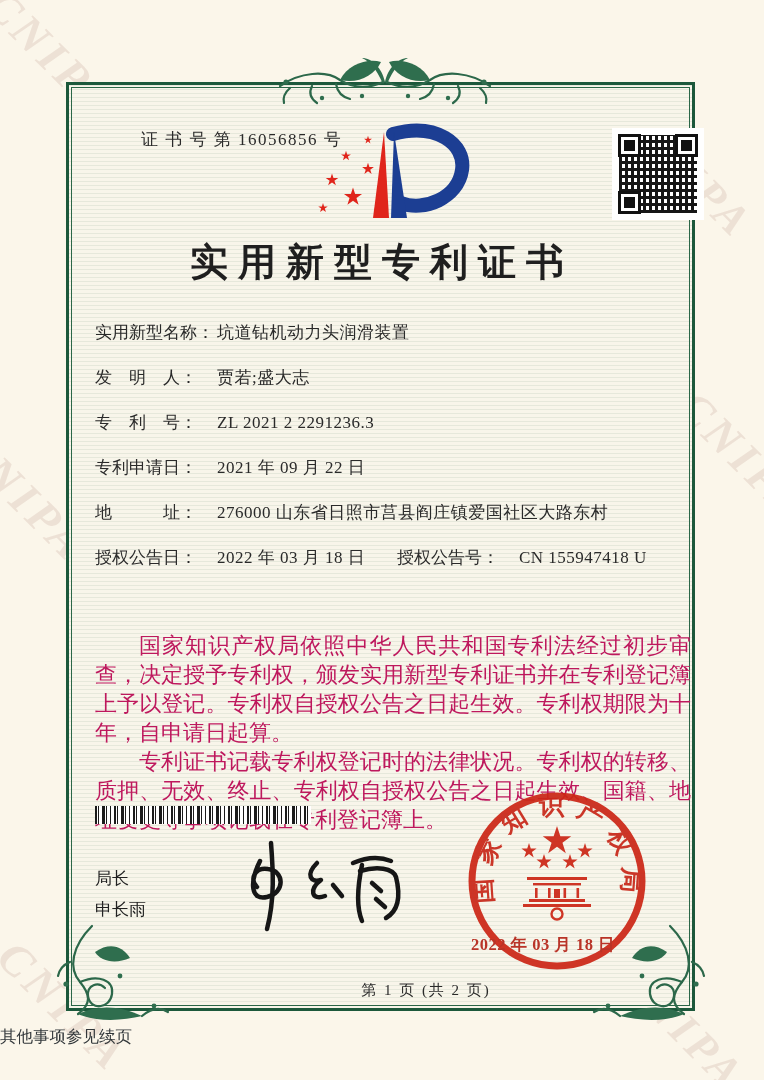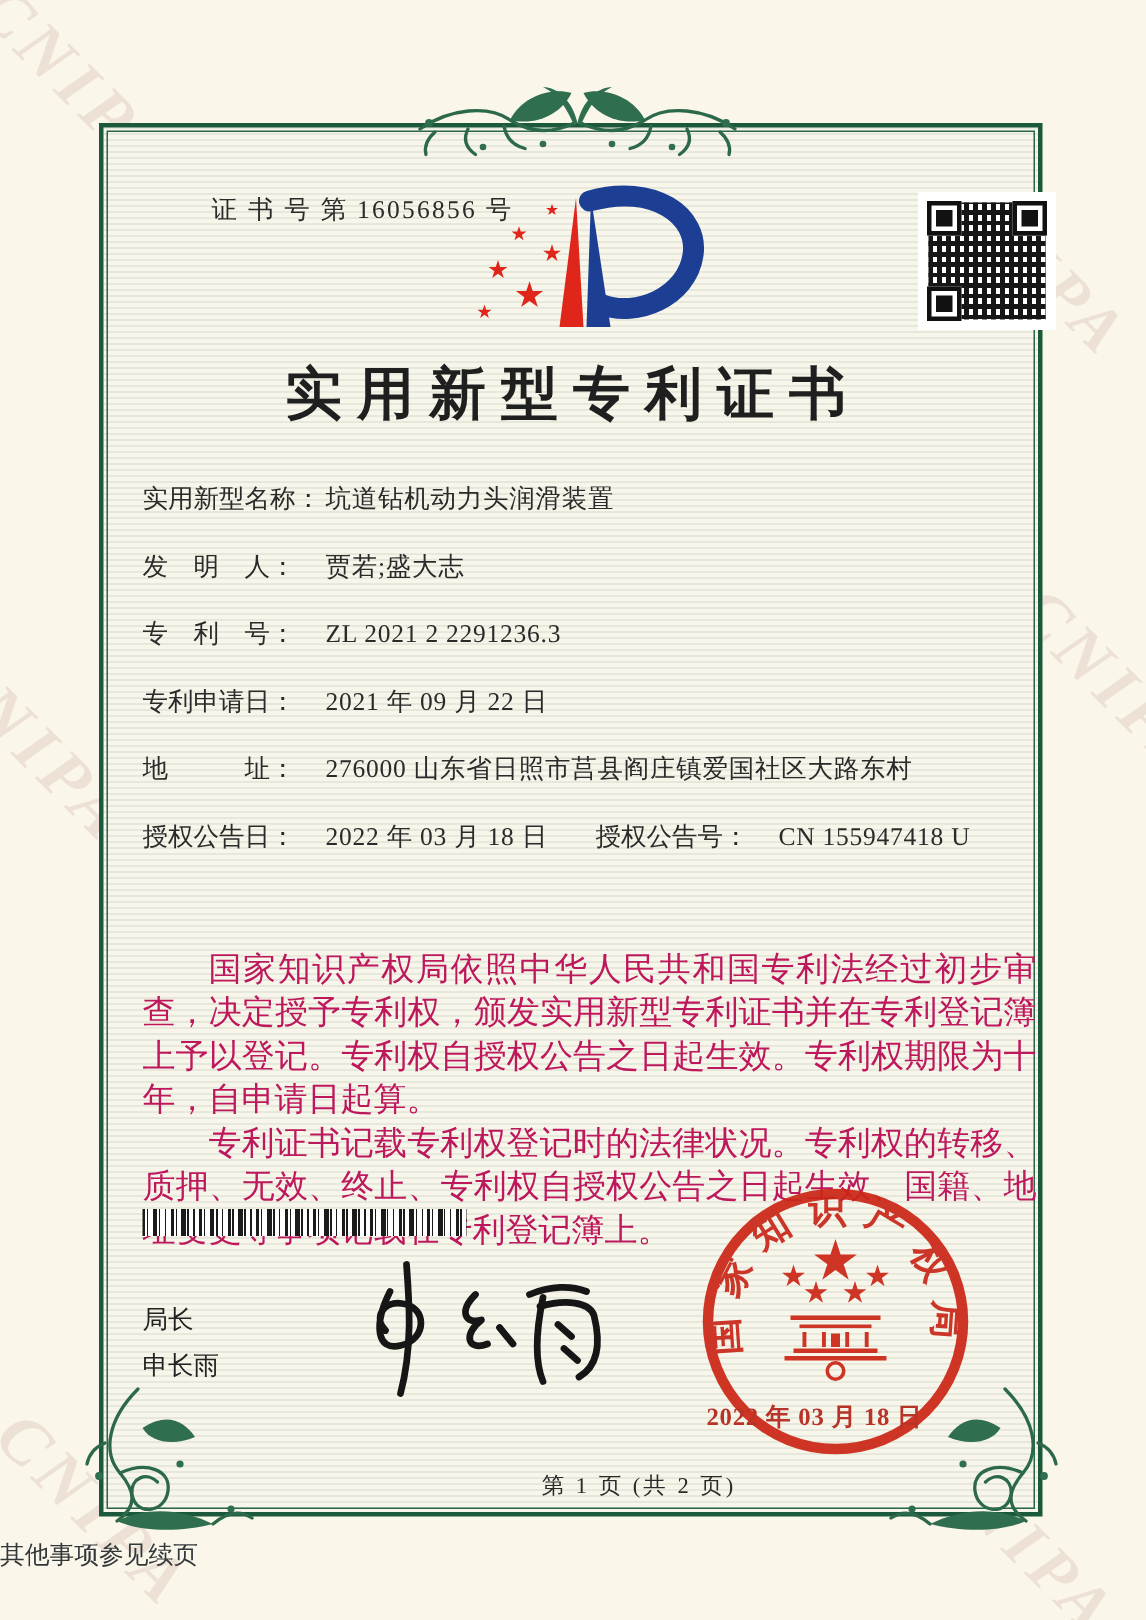--- a/index.html
+++ b/index.html
@@ -43,21 +43,21 @@
   .frow-grant .gcell.first{width:302px;flex:none;}
 
   .paras{position:absolute;left:95px;top:631px;width:596px;font-size:22px;line-height:29px;
          text-align:justify;color:#be185d;}
   .paras p{margin:0;text-indent:2em;}
 
   .barcode{position:absolute;left:95px;top:806px;width:216px;height:18px;
     background:repeating-linear-gradient(90deg,#1b1b1b 0 2px,#fff 2px 3px,#1b1b1b 3px 4px,#fff 4px 7px,
                #1b1b1b 7px 10px,#fff 10px 11px,#1b1b1b 11px 12px,#fff 12px 15px,#1b1b1b 15px 16px,#fff 16px 19px);}
 
-  .signer{position:absolute;left:95px;top:864px;font-family:Liberation Sans, sans-serif;
+  .signer{position:absolute;left:95px;top:864px;font-family:Liberation Mono, monospace;
           font-size:17px;line-height:31px;color:#222;}
   .signature{position:absolute;left:205px;top:833px;}
 
   .seal{position:absolute;left:462px;top:786px;opacity:0.93;}
   .seal-ring{fill:none;stroke:#cc2717;stroke-width:7;}
   .seal-red{fill:#cc2717;}
   .seal-arc-text{fill:#c8281a;font-size:25px;font-weight:bold;letter-spacing:11px;
                  font-family:"Liberation Serif","DejaVu Serif",serif;}
   .seal-date{fill:#b5261a;font-size:16.5px;font-weight:bold;letter-spacing:0.5px;
              font-family:"Liberation Serif","DejaVu Serif",serif;}

